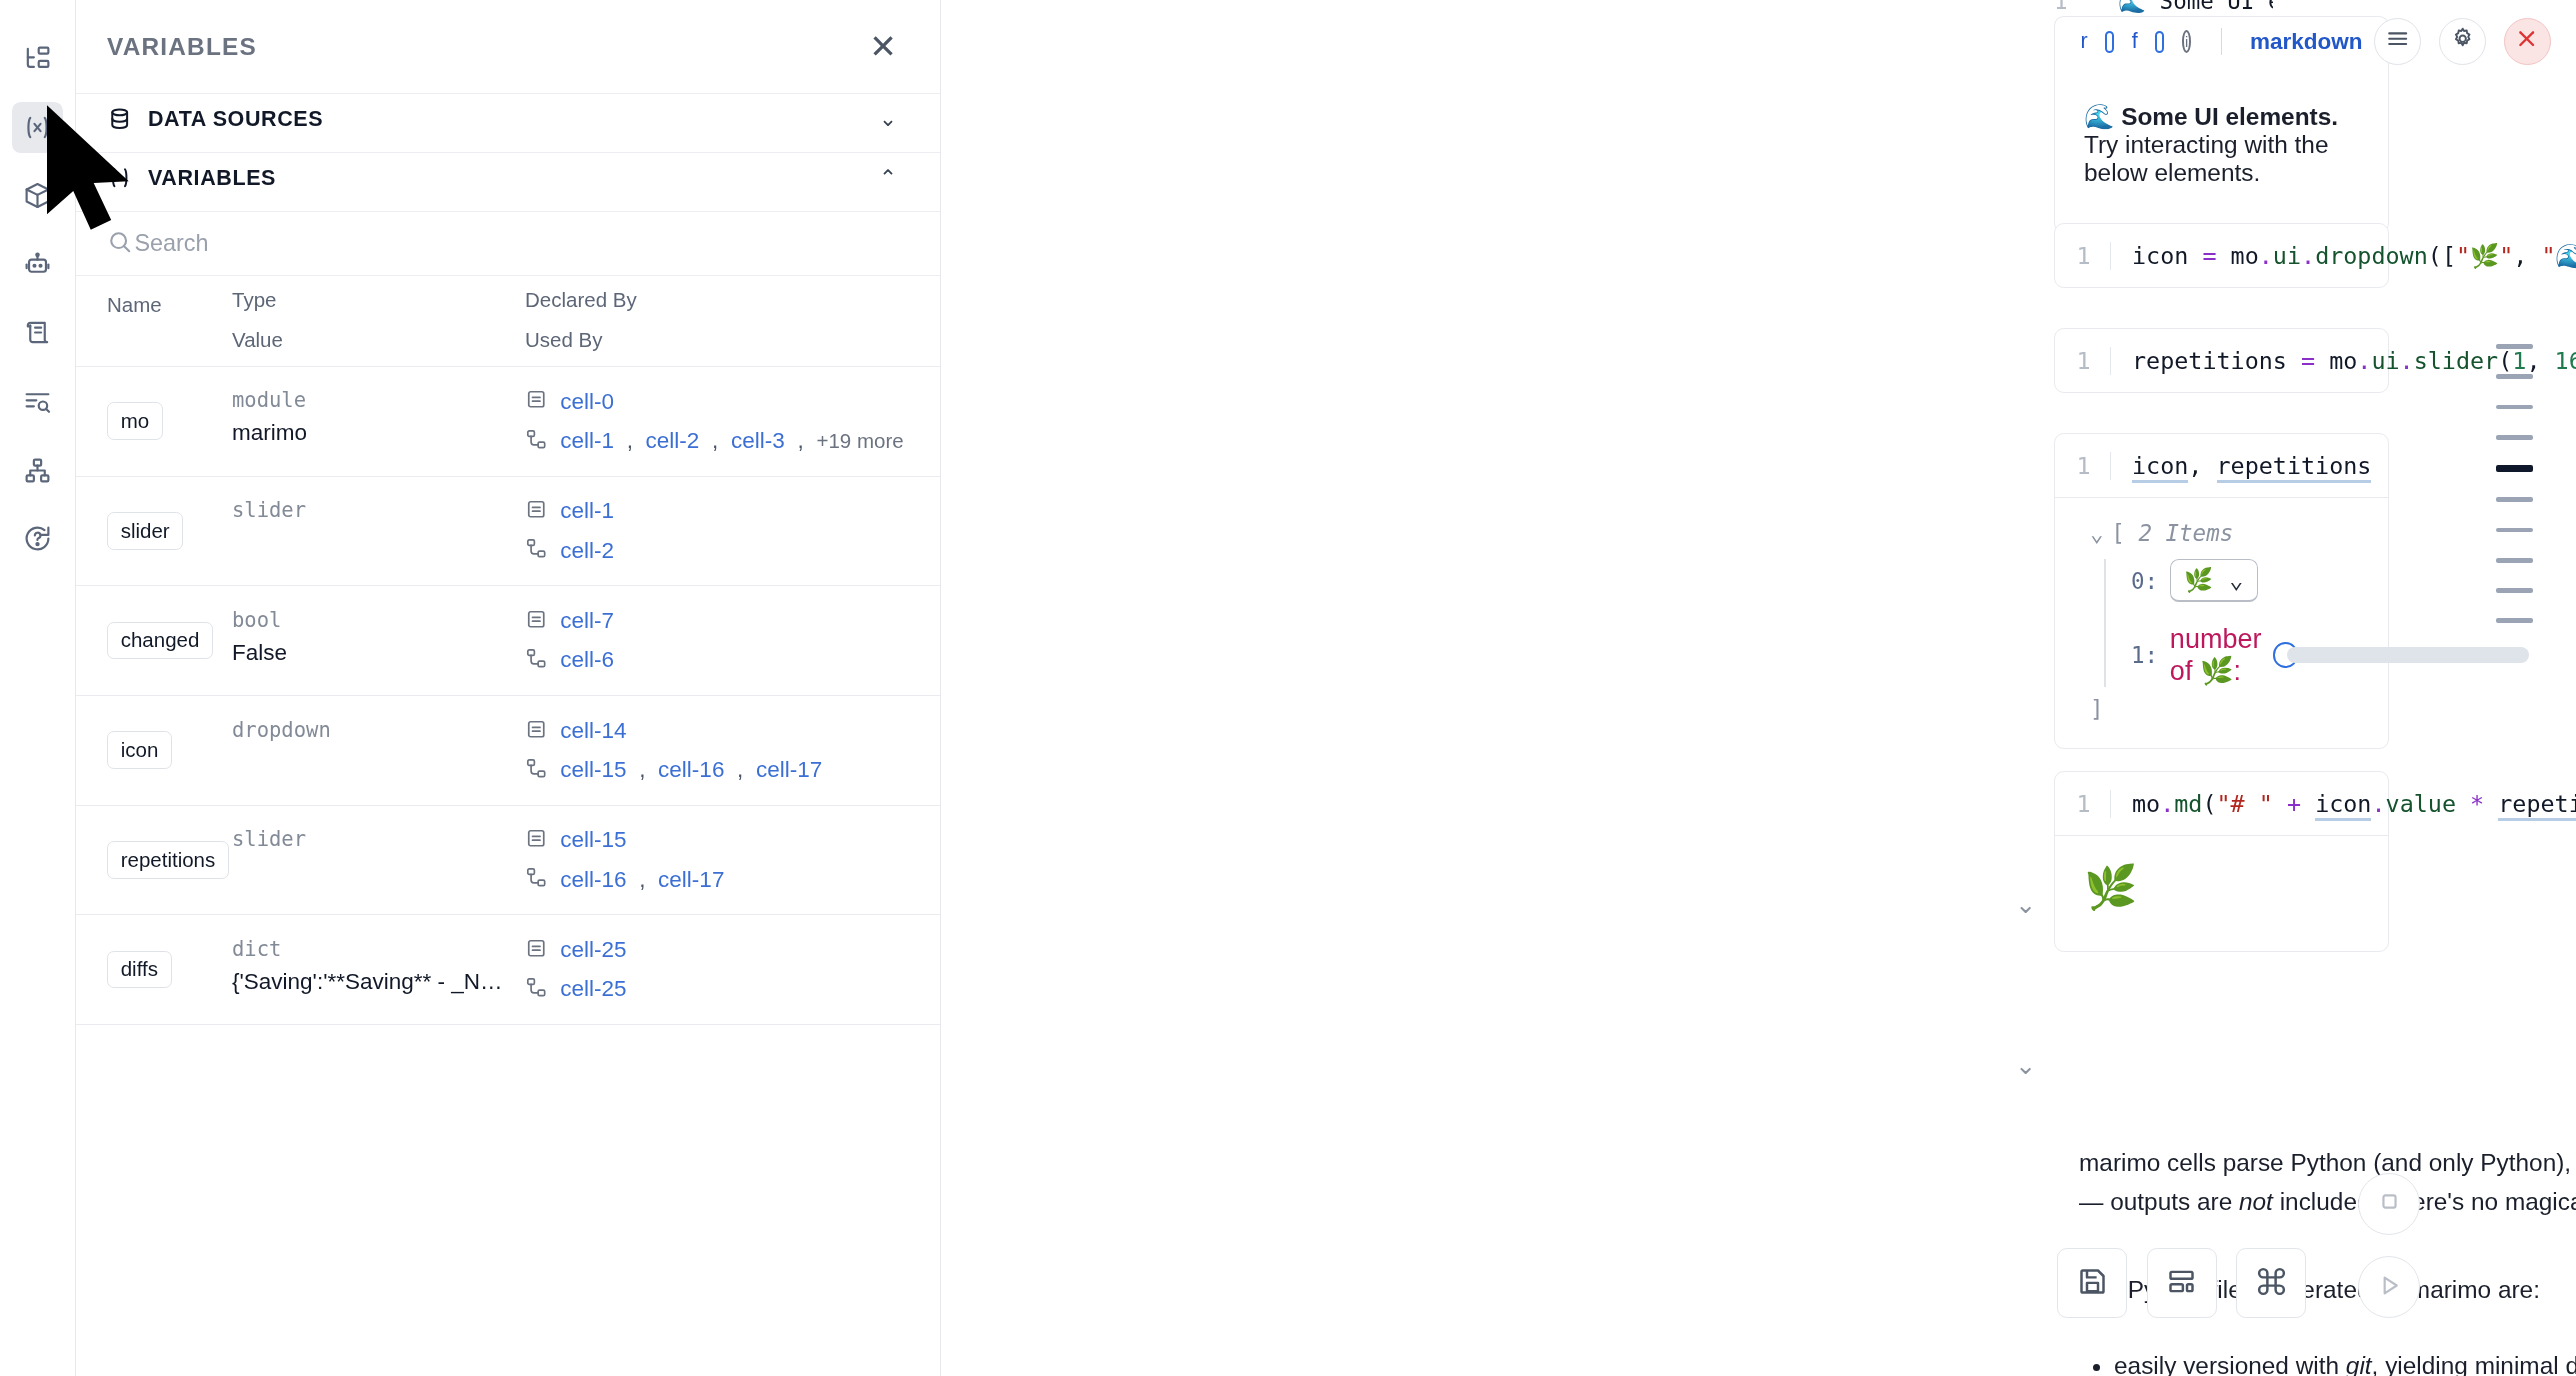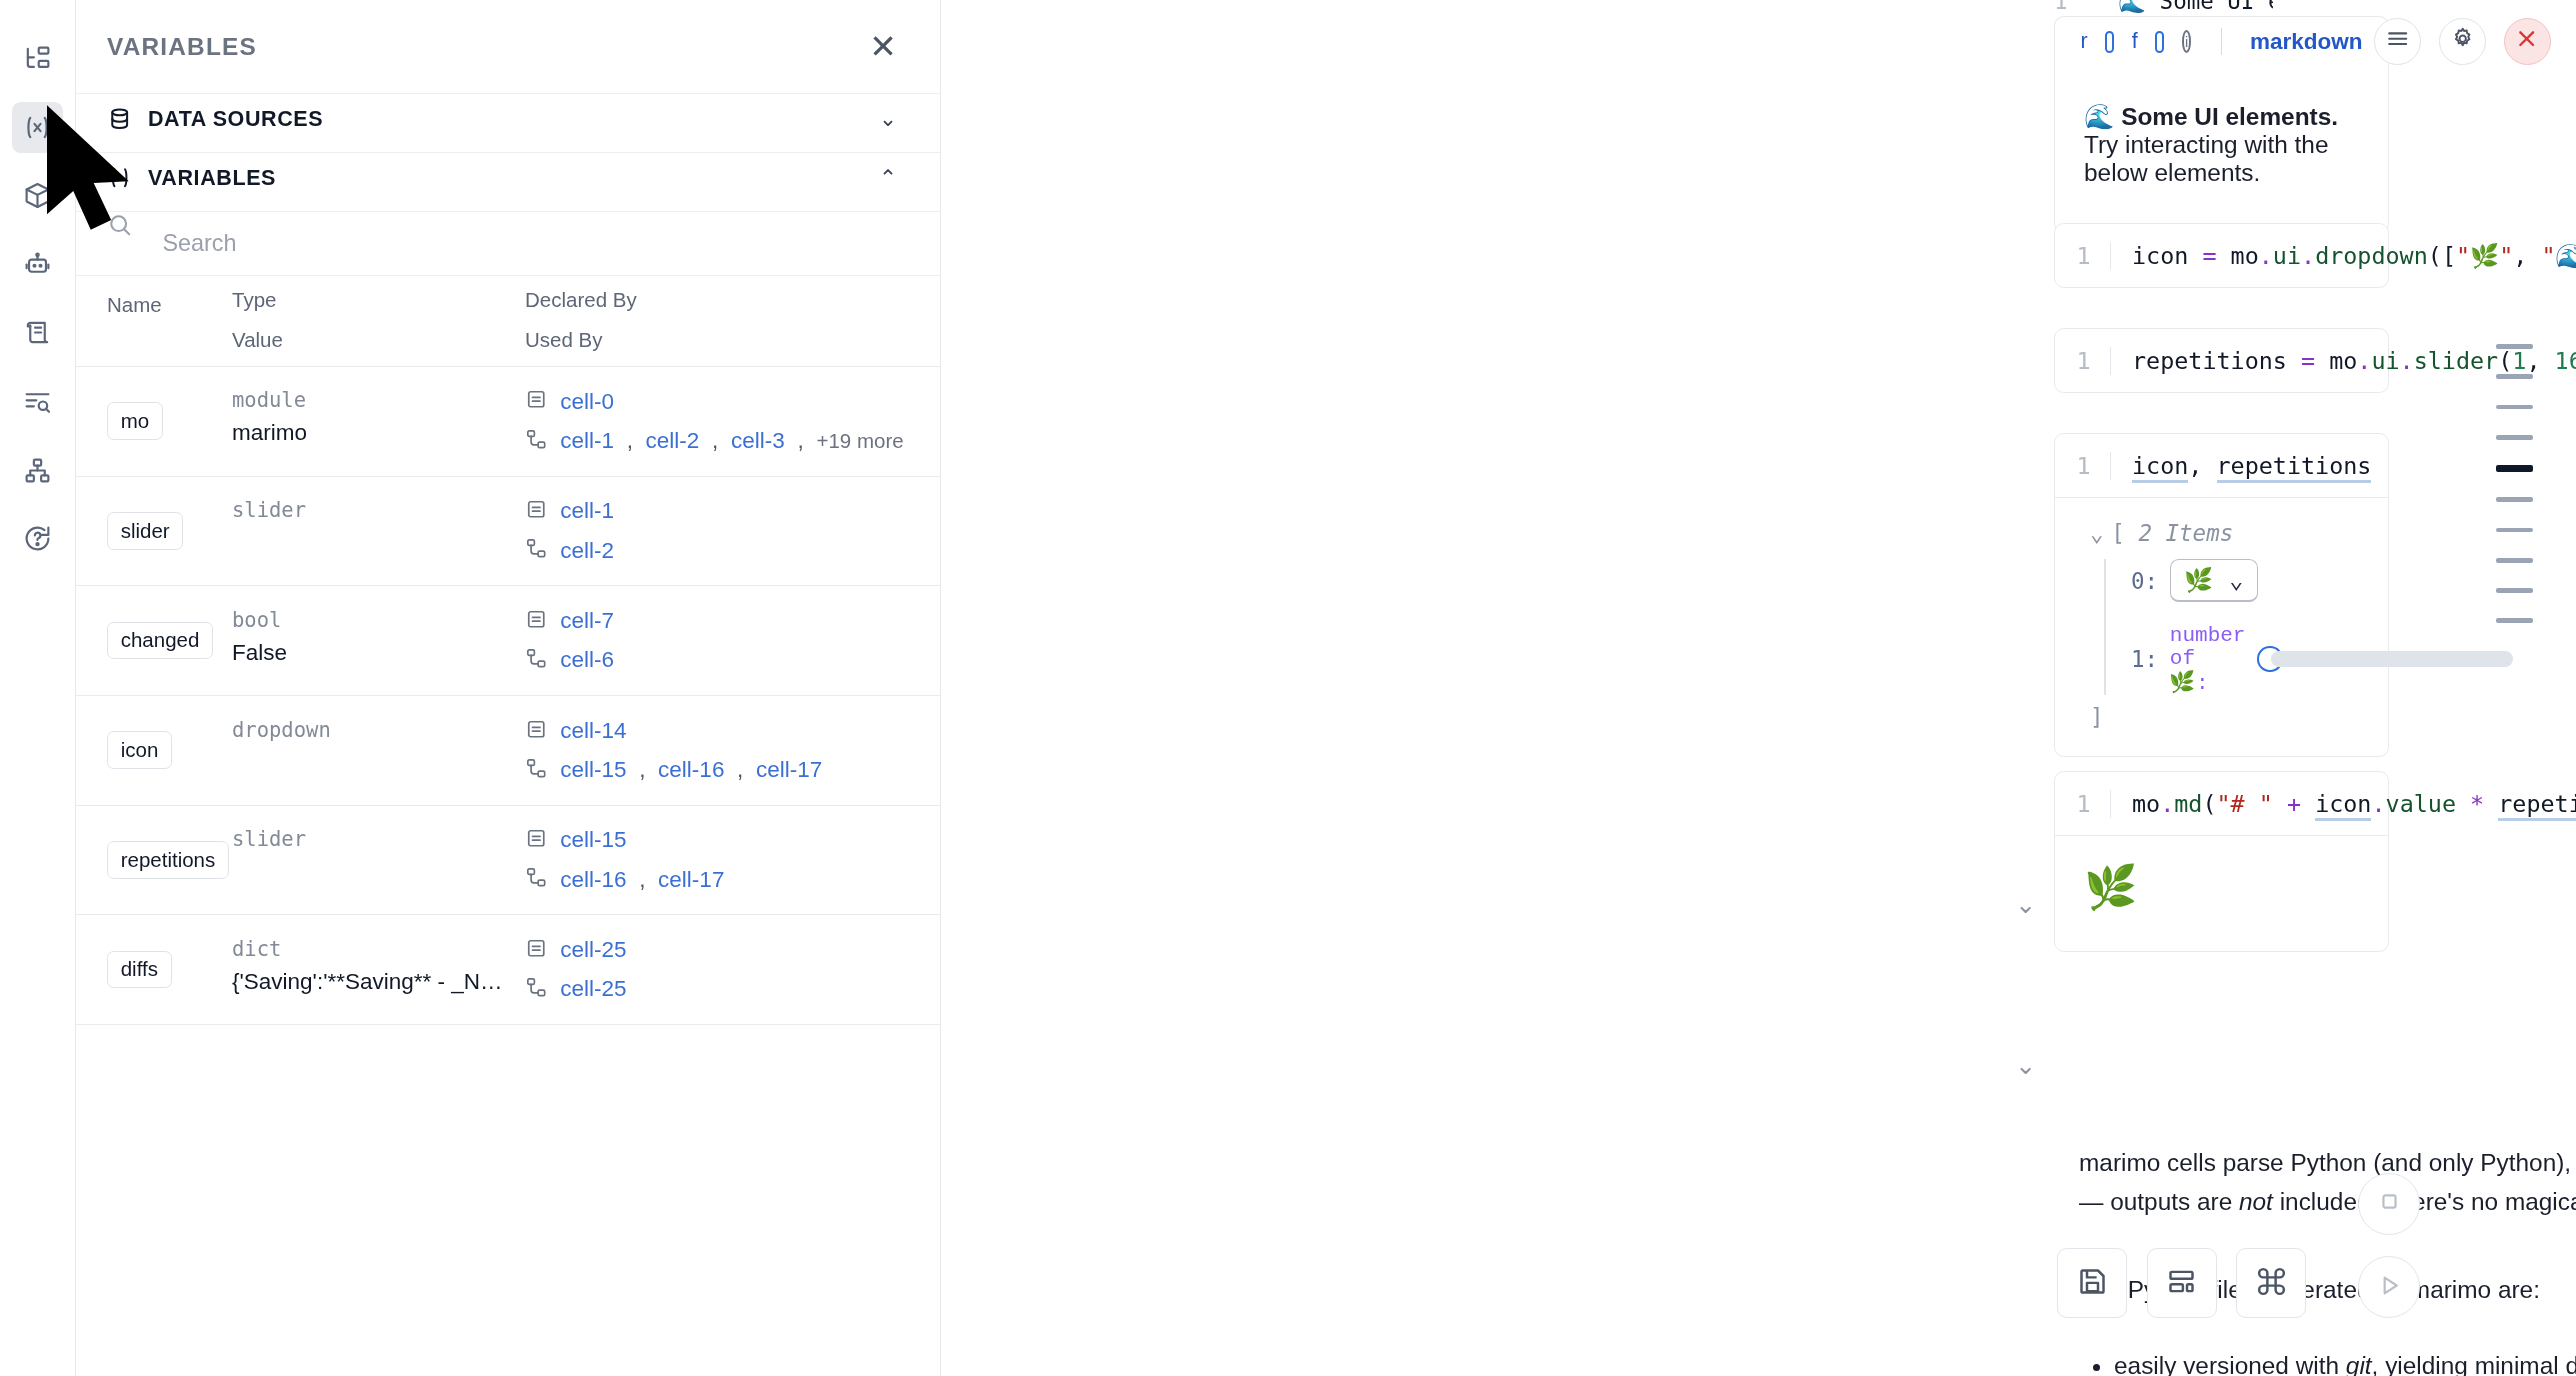--- a/index.html
+++ b/index.html
@@ -50,21 +50,21 @@
     border-bottom: 1px solid #eceef1; cursor: pointer;
   }
   .section-head .ttl {
     font-size: 21.5px; font-weight: 700; letter-spacing: 0.6px; color: #111827;
     flex: 1;
   }
   .section-head svg { width: 25.4px; height: 25.4px; color: #111827; display:block; }
   .chev { color: #374151; font-size: 21.5px; }
 
   .searchrow {
-    height: 64px; flex: none; display: flex; gap: 30px;
+    height: 64px; flex: none; display: flex; align-items: center; gap: 2px;
     padding: 0 31px; border-bottom: 1px solid #eceef1;
   }
   .searchrow svg { width: 25.4px; height: 25.4px; color: #9aa1ad; flex:none; }
   .searchrow input {
     border: 0; outline: 0; font-size: 23.4px; color: #111827;
     font-family: "Liberation Sans", sans-serif; width: 100%; background: transparent;
   }
   .searchrow input::placeholder { color: #9aa1ad; }
 
   table.vars { width: 100%; border-collapse: collapse; table-layout: fixed; }
@@ -160,21 +160,21 @@
   .outhead { color: #8b93a1; display: flex; align-items: center; gap: 7.8px; }
   .outhead .it { font-style: italic; }
   .outbody { border-left: 2px solid #dfe3e8; margin-left: 13.7px; padding-left: 25.4px; margin-top: 13.7px; }
   .outitem { display: flex; align-items: center; gap: 11.7px; margin: 9.8px 0; }
   .idx { color: #5b6b8c; }
   .dd {
     display: inline-flex; align-items: center; gap: 15.6px;
     border: 1px solid #b8bdc6; border-bottom-width: 2.9px; border-radius: 8.8px;
     padding: 5.9px 13.7px; font-size: 23.4px; background: #fff; cursor: pointer;
   }
-  .lbl { font-family: Liberation Mono, monospace; font-size: 21px; color: #8b5cf6; }
+  .lbl { font-family: Liberation Sans, sans-serif; font-size: 27px; color: #be185d; }
   .slider { display: inline-flex; align-items: center; }
   .knob { width: 25.4px; height: 25.4px; border: 2.9px solid #2f6fe0; border-radius: 50%; background: #fff; }
   .track { width: 242px; height: 15.6px; background: #dfe3ea; border-radius: 8.8px; margin-left: -11.7px; }
 
   .mdout { padding: 25.4px 29px 39px 29px; font-size: 43px; }
 
   
   .gutter-chev { position: absolute; color: #8b93a1; font-size: 25.4px; cursor: pointer; }
 
   

